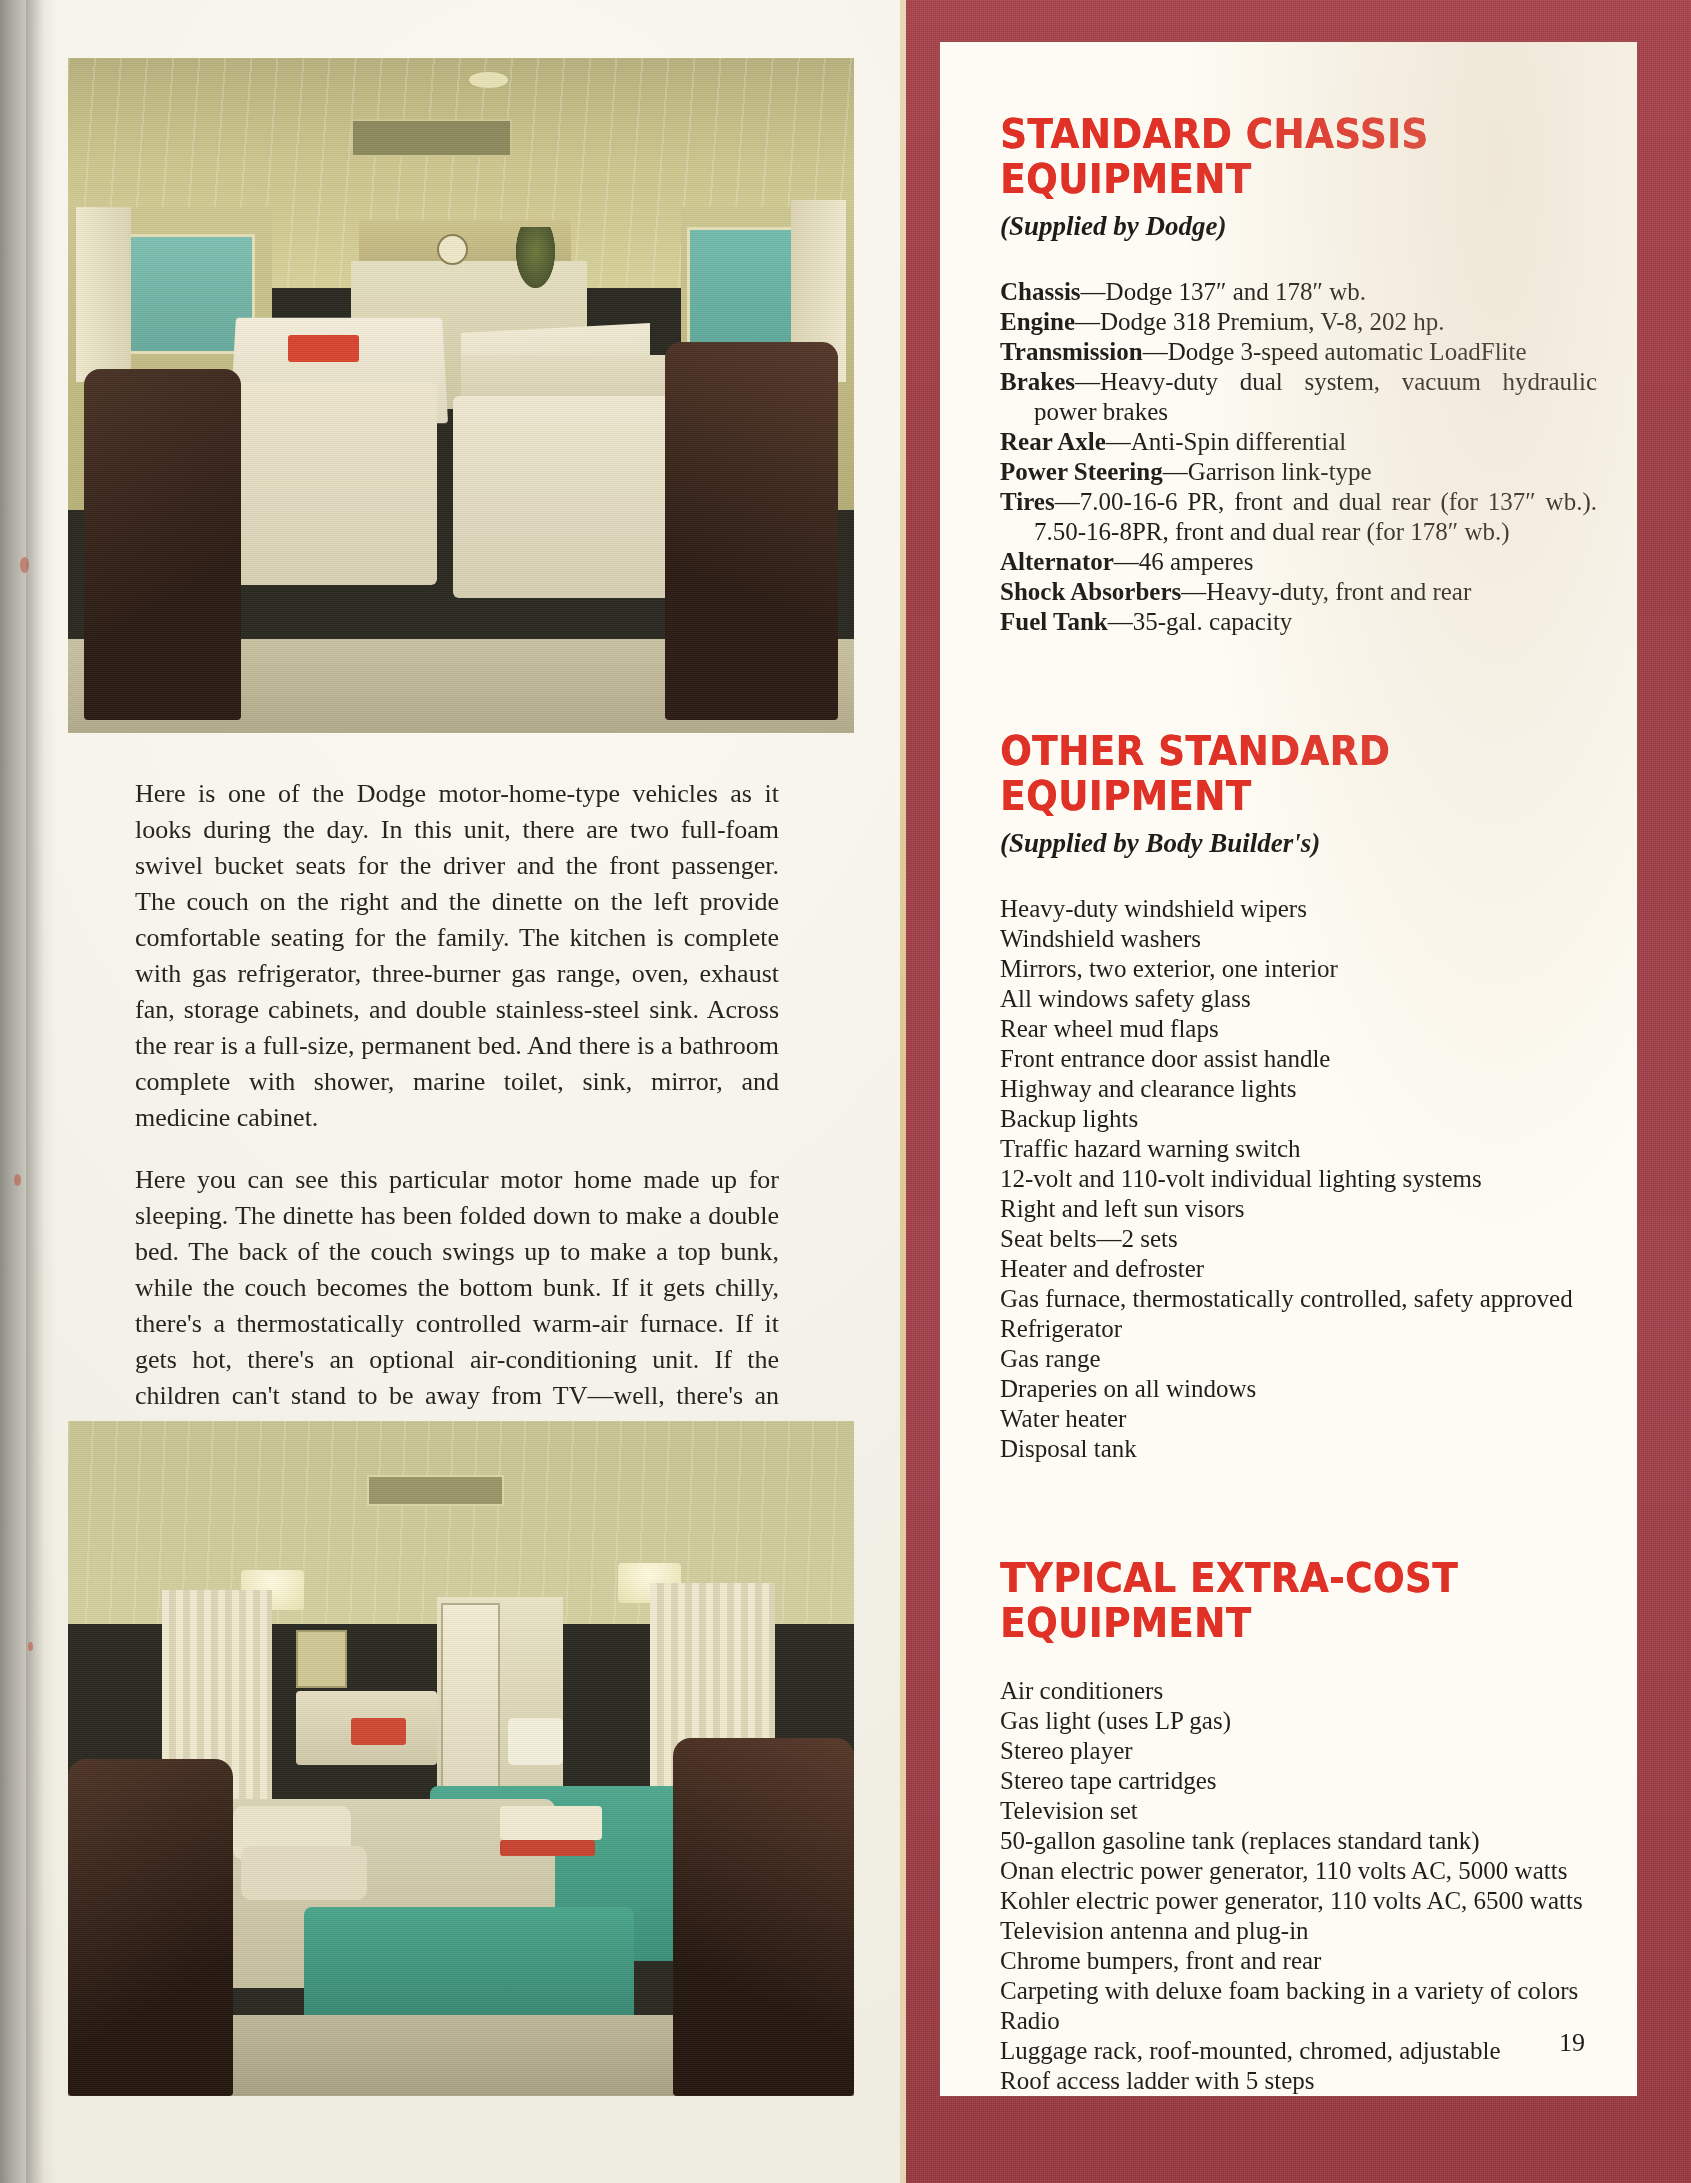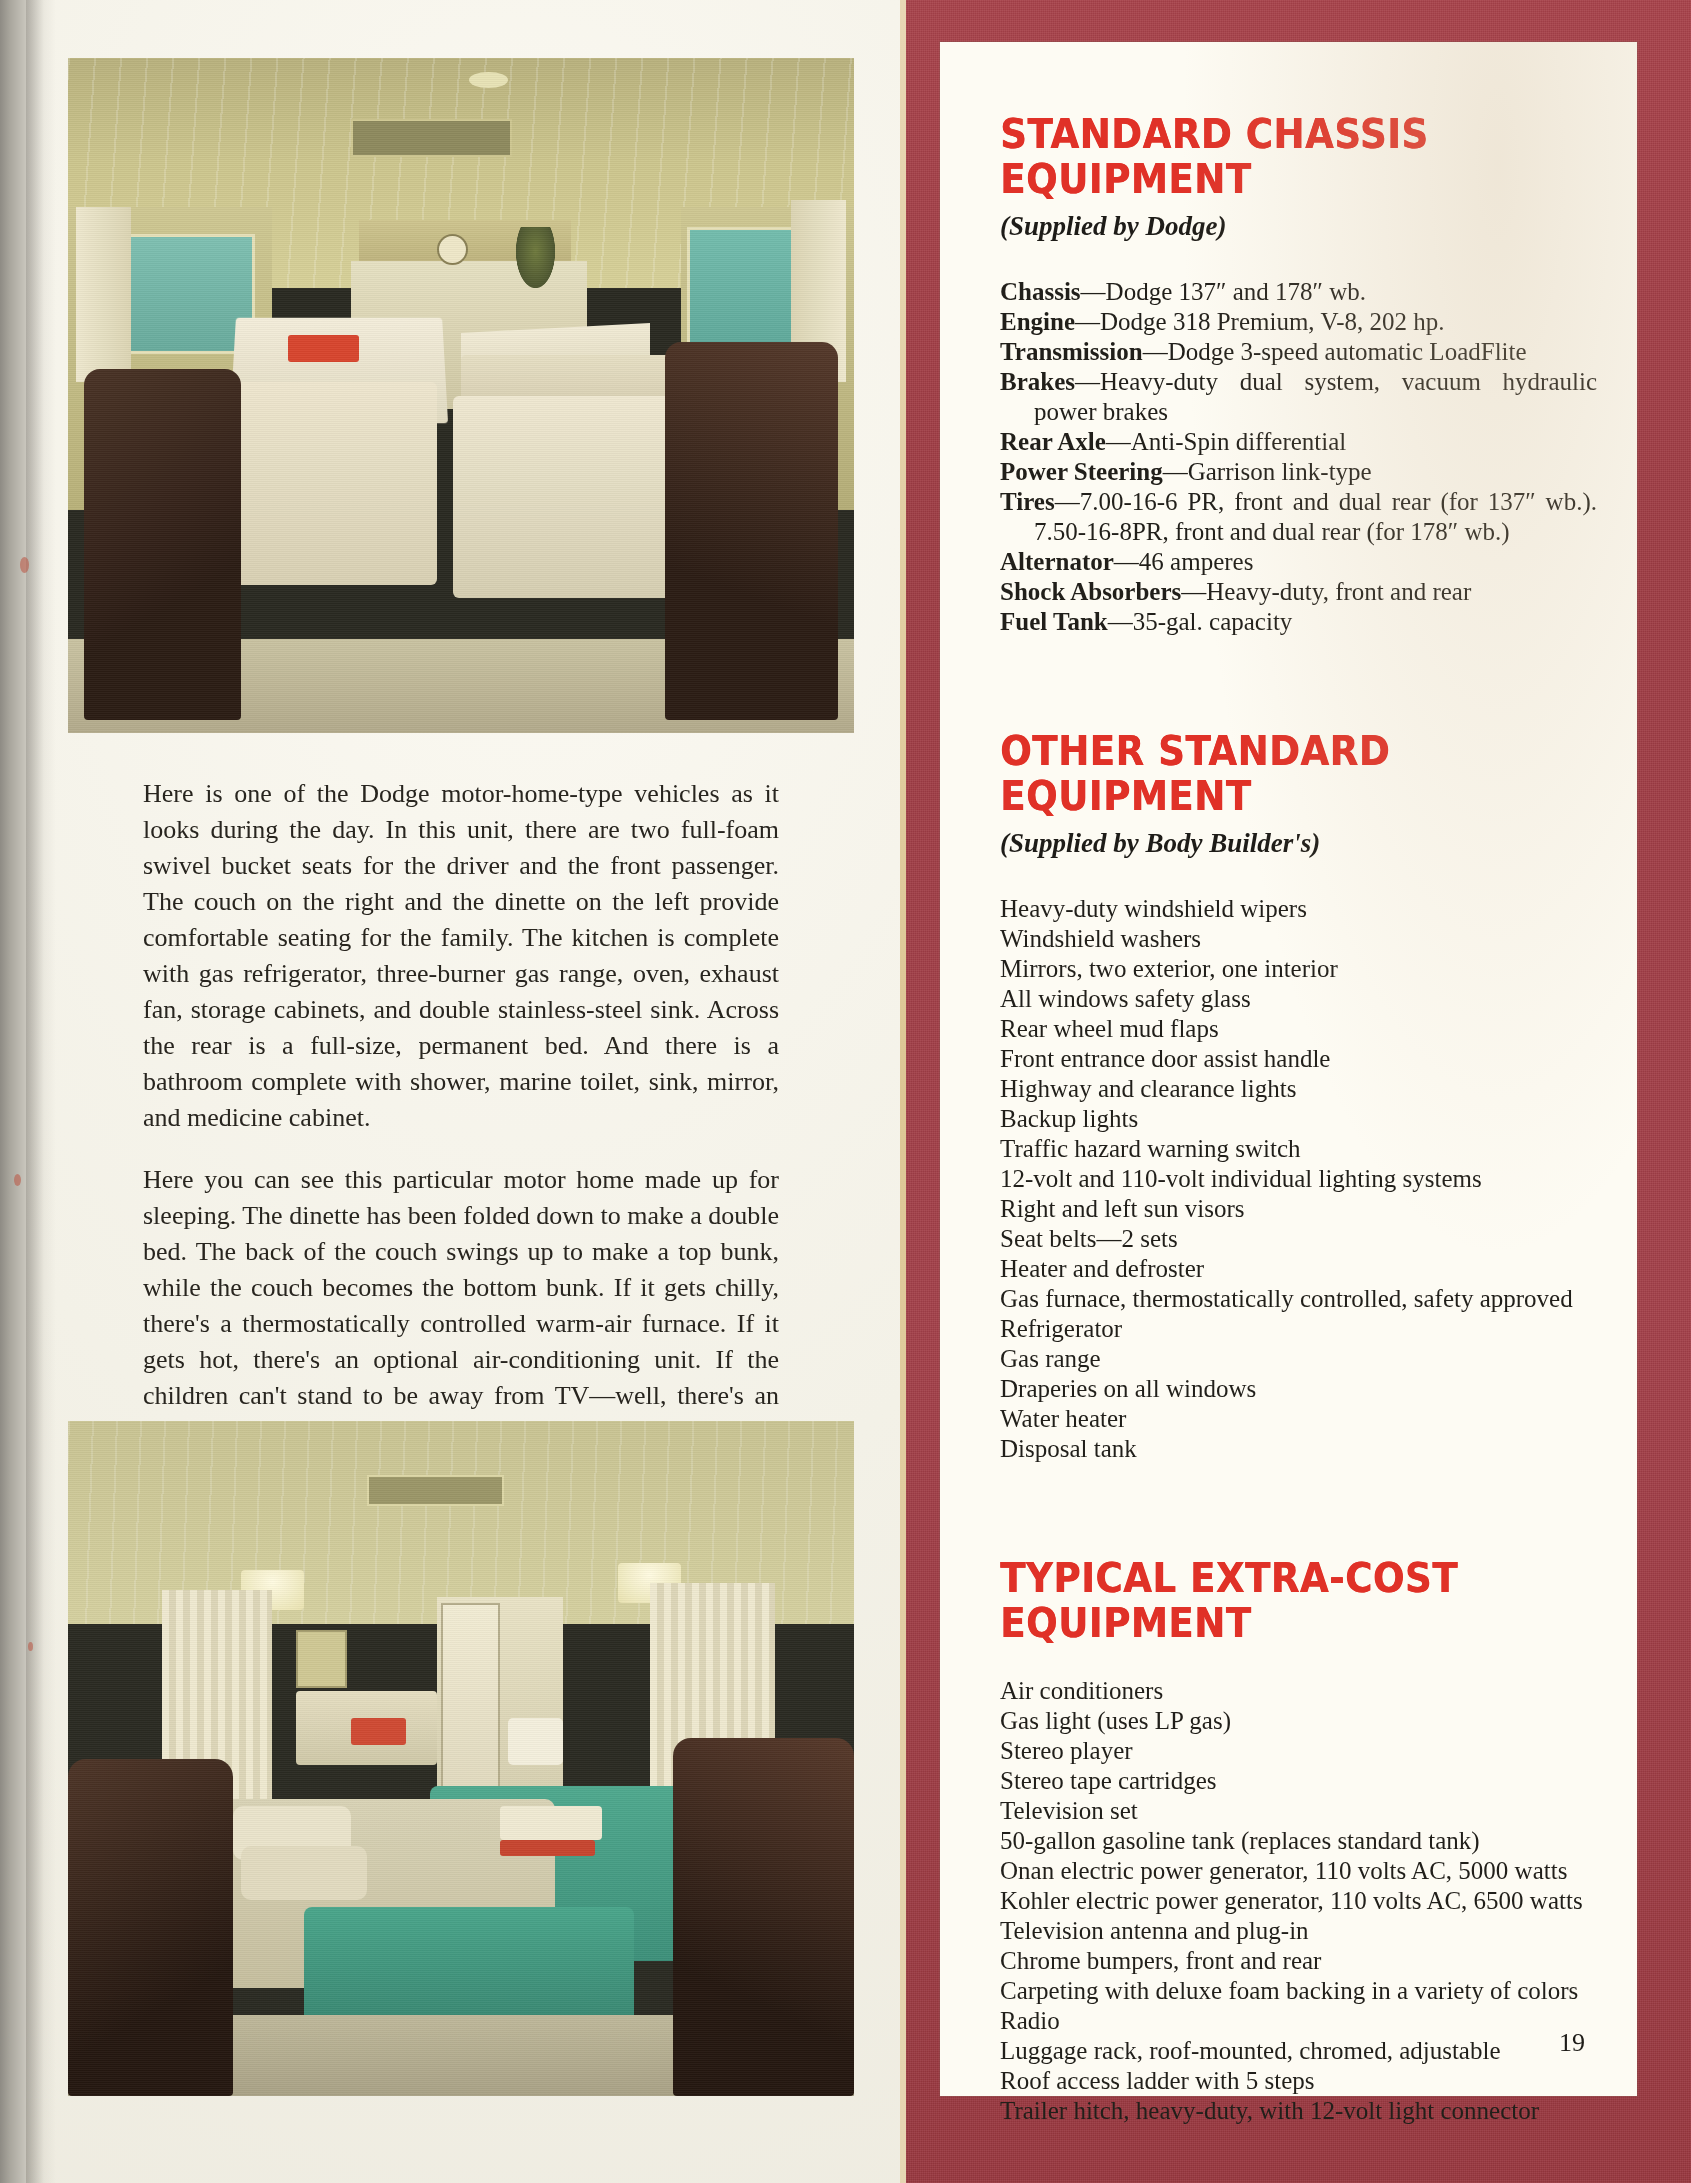--- a/index.html
+++ b/index.html
@@ -95,21 +95,21 @@
   .body-text {
     position: absolute;
     left: 127px;
     width: 652px;
     font-size: 26px;
     line-height: 36px;
     color: #28251f;
     text-align: justify;
     font-family: "Liberation Serif", "DejaVu Serif", serif;
   }
-  .body-text p { margin: 0 0 26px 16px; }
+  .body-text p { margin: 0 0 26px 8px; }
   .body-text p:last-child { margin-bottom: 0; }
 
   
   .spec-inner {
     position: absolute;
     left: 60px;
     top: 70px;
     width: 597px;
   }
   .spec-head {
@@ -380,20 +380,19 @@
           <li><span>Television set</span></li>
           <li><span>50-gallon gasoline tank (replaces standard tank)</span></li>
           <li><span>Onan electric power generator, 110 volts AC, 5000 watts</span></li>
           <li><span>Kohler electric power generator, 110 volts AC, 6500 watts</span></li>
           <li><span>Television antenna and plug-in</span></li>
           <li><span>Chrome bumpers, front and rear</span></li>
           <li><span>Carpeting with deluxe foam backing in a variety of colors</span></li>
           <li><span>Radio</span></li>
           <li><span>Luggage rack, roof-mounted, chromed, adjustable</span></li>
           <li><span>Roof access ladder with 5 steps</span></li>
-          <li><span>Trailer hitch, heavy-duty, with 12-volt light connector</span></li>
         </ul>
 
     </div>
     <div class="page-number">19</div>
   </div>
 </div>
 
 
 </body></html>

